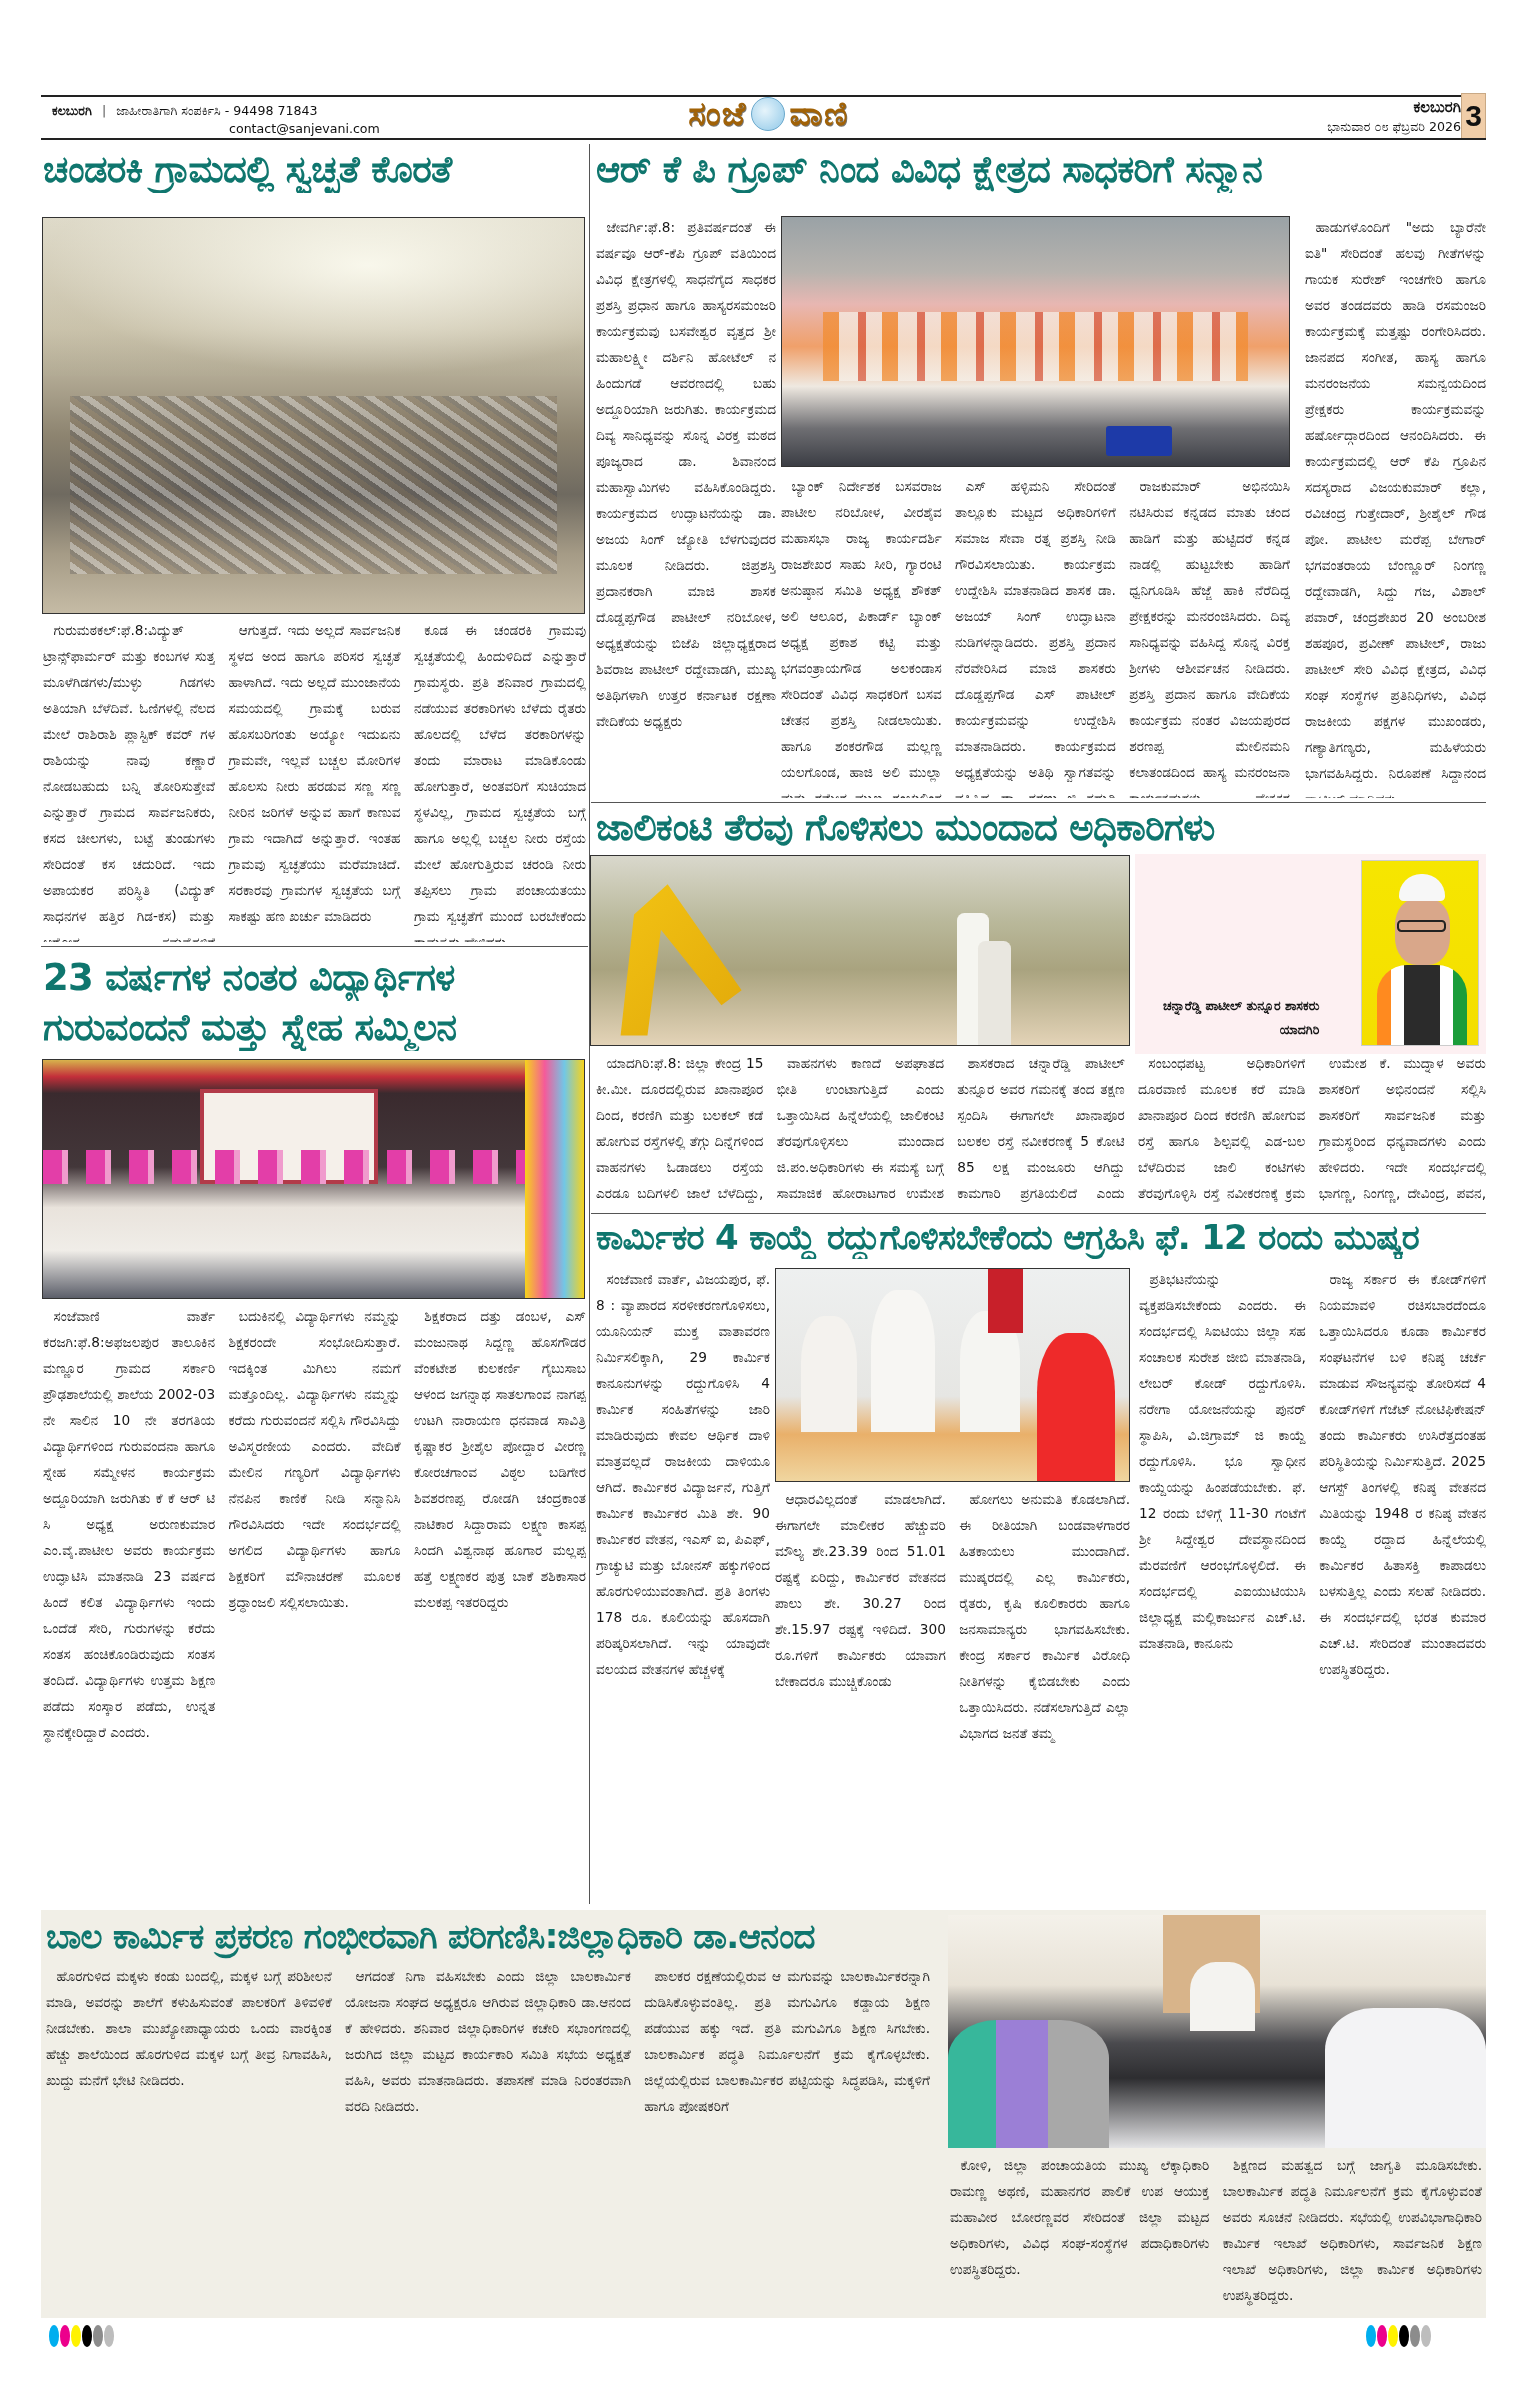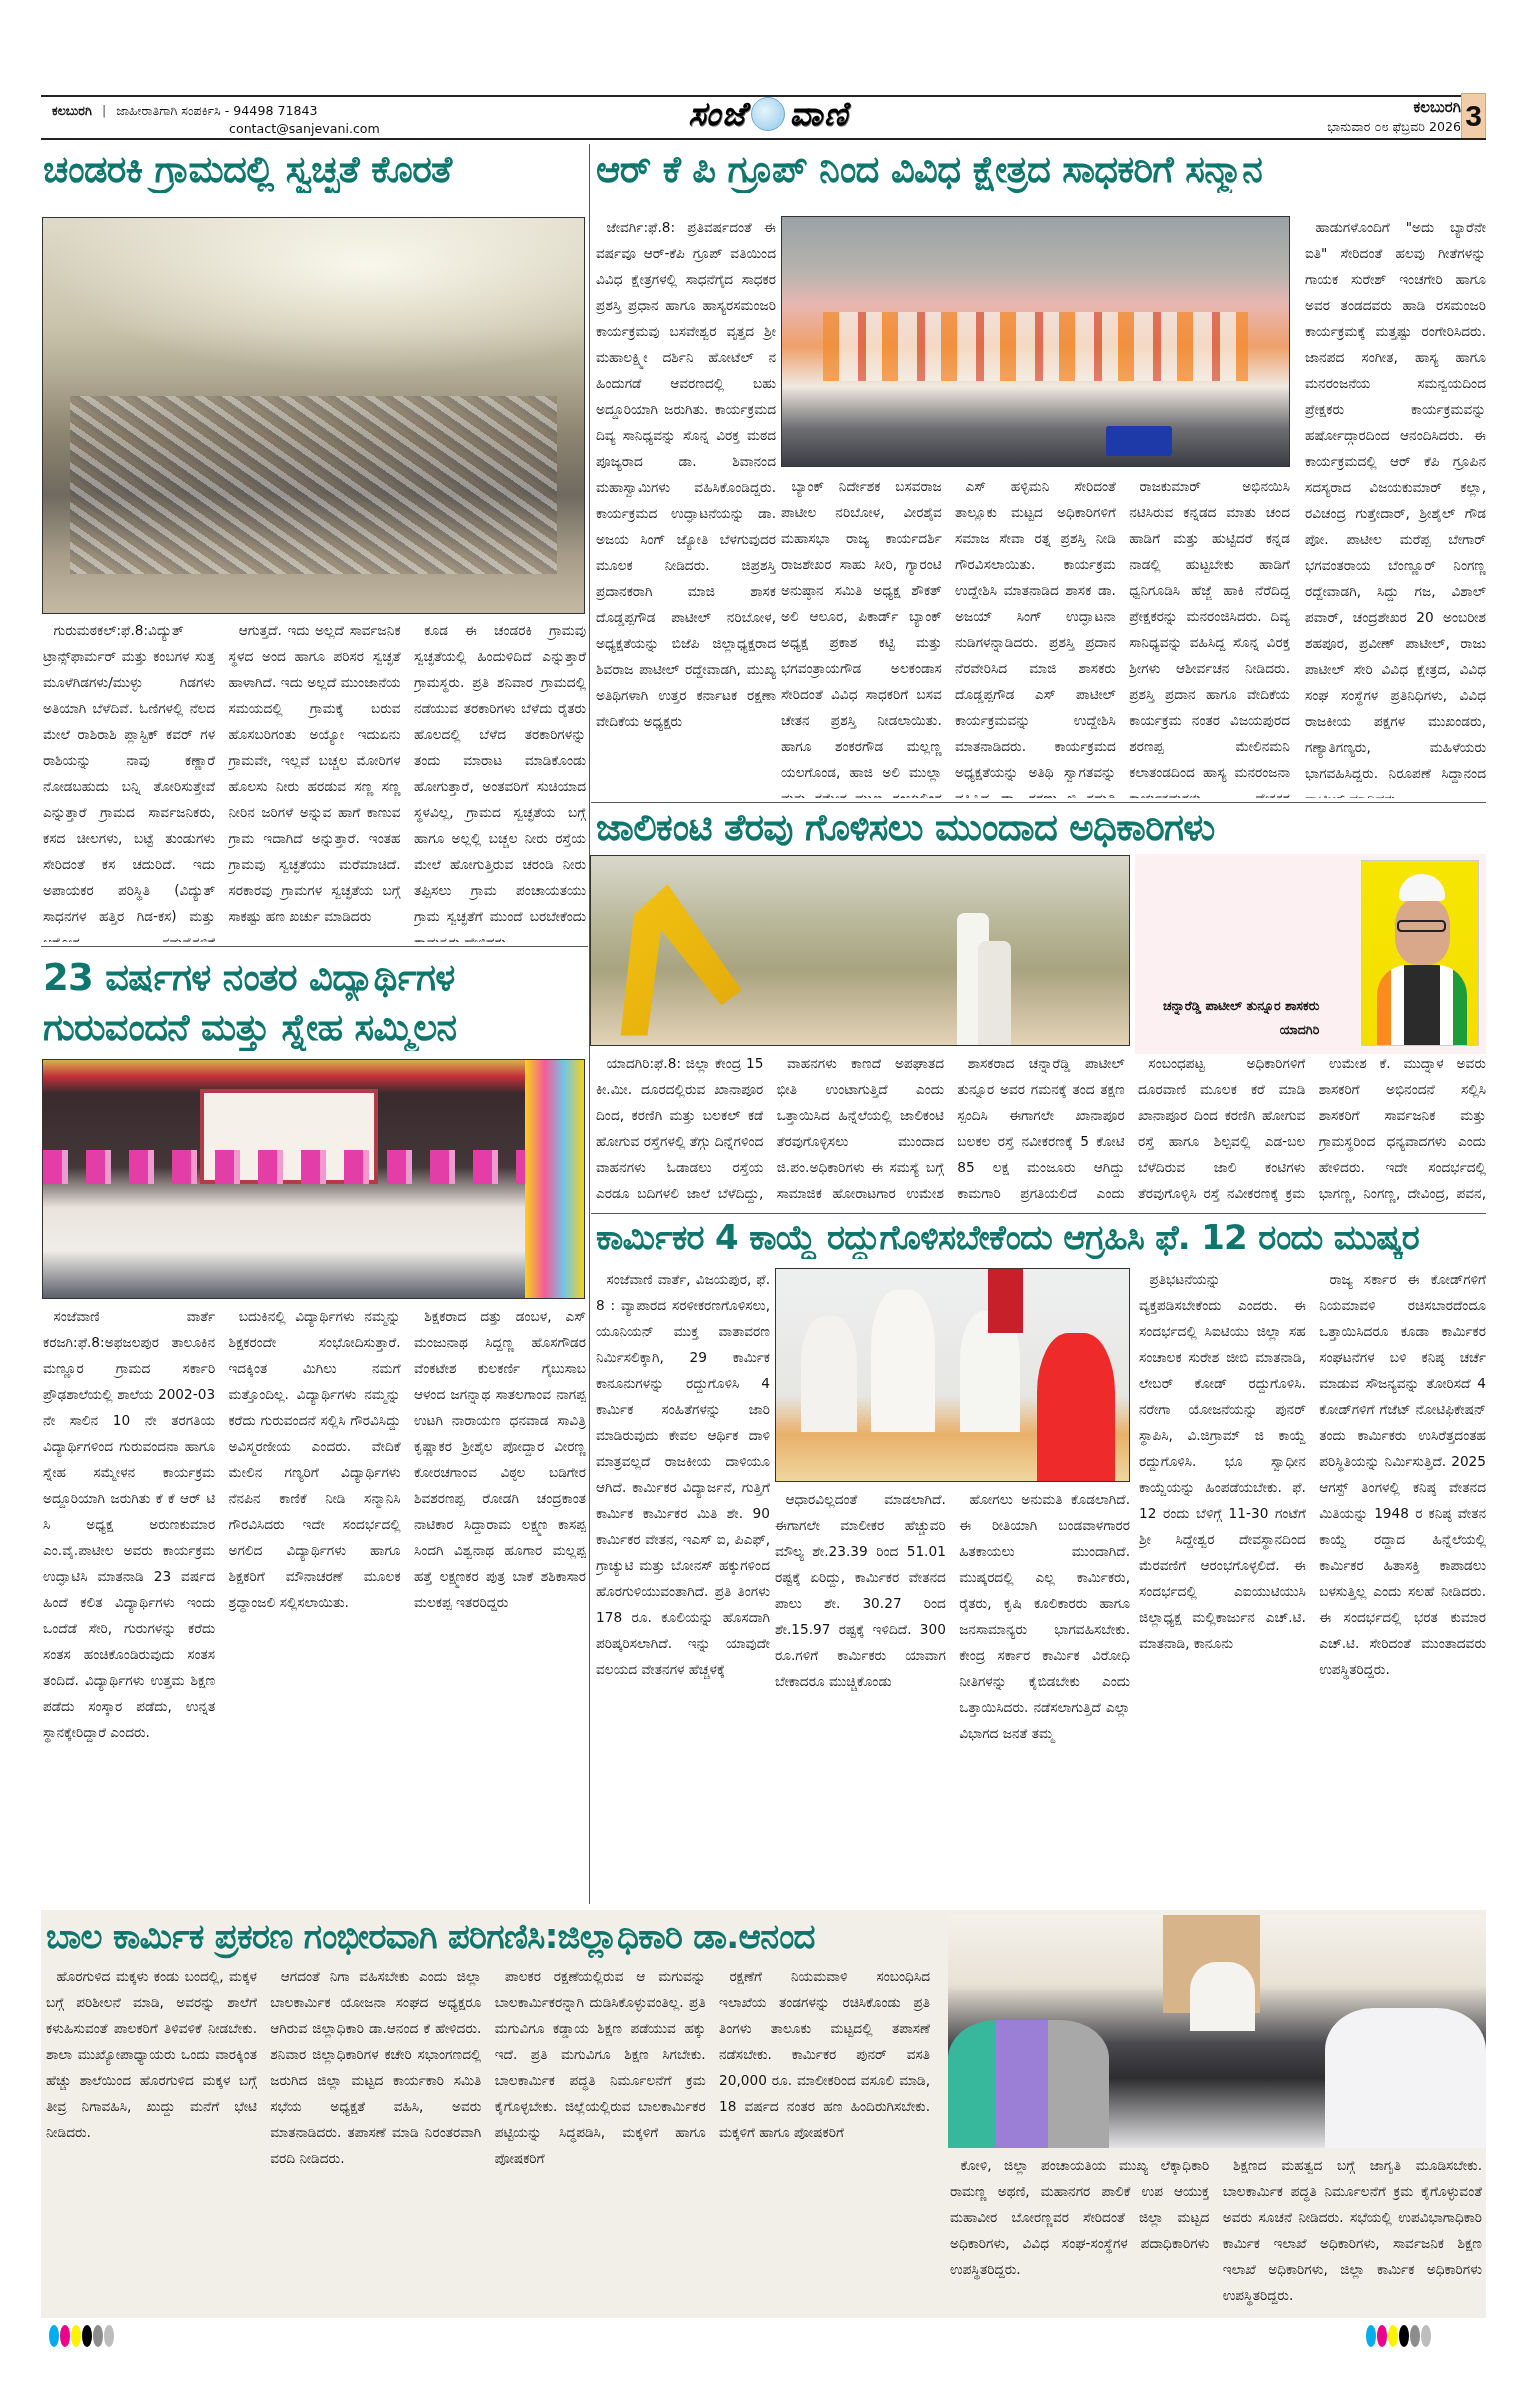--- a/index.html
+++ b/index.html
@@ -4,21 +4,21 @@
 <style>
   * { box-sizing: border-box; margin: 0; padding: 0; }
   html, body { width: 1528px; height: 2401px; background: #ffffff; overflow: hidden; }
   body { position: relative; font-family: "DejaVu Sans", sans-serif; color: #111; }
   .abs { position: absolute; }
   .hdr-rule { position: absolute; left: 41px; width: 1445px; height: 1.5px; background: #222; }
   .hdr-left { left: 52px; top: 102px; font-size: 12.6px; line-height: 18px; }
   .hdr-left .city { font-weight: bold; }
   .hdr-left .email { display: block; padding-left: 177px; }
   .masthead { left: 643px; top: 90px; width: 251px; height: 47px; display: flex; align-items: center; justify-content: center; gap: 4.4px; }
-  .masthead .mh-text { font-family: "DejaVu Serif", serif; font-weight: bold; font-size: 33px; letter-spacing: 1.5px; color: #000000; text-shadow: 0.7px 0.7px 0 #777; font-style: italic; }
+  .masthead .mh-text { font-family: "DejaVu Serif", serif; font-weight: bold; font-size: 33px; letter-spacing: 1.5px; color: #a16207; text-shadow: 0.7px 0.7px 0 #777; }
   .masthead .globe { width: 34px; height: 34px; border-radius: 50%; background: radial-gradient(circle at 40% 40%, #e6f4fb, #8fc8e8); border: 1.5px solid #6aa8cc; }
   .hdr-right { right: 67px; top: 98px; text-align: right; font-size: 12.6px; line-height: 19px; }
   .hdr-right .city { font-size: 15px; font-weight: bold; }
   .page-num { right: 42px; top: 93px; width: 25px; height: 46px; background: #f0cda8; border: 0.7px solid #c9a985; font-family: "Liberation Sans", sans-serif; font-weight: bold; font-size: 30px; display: flex; align-items: center; justify-content: center; }
 
   .headline { position: absolute; font-family: "DejaVu Sans", sans-serif; font-weight: bold; color: #0f766e; white-space: nowrap; overflow: hidden; letter-spacing: -0.7px; }
   .h-xl { font-size: 37px; line-height: 47px; }
   .h-lg { font-size: 34px; line-height: 43px; }
 
   .photo { position: absolute; border: 1.5px solid #333; overflow: hidden; }
@@ -203,23 +203,20 @@
 <div class="cols" style="left:46px; top:1963px; width:884px; height:353px;">
   <div class="col">
       <p>ಹೊರಗುಳಿದ ಮಕ್ಕಳು ಕಂಡು ಬಂದಲ್ಲಿ, ಮಕ್ಕಳ ಬಗ್ಗೆ ಪರಿಶೀಲನೆ ಮಾಡಿ, ಅವರನ್ನು ಶಾಲೆಗೆ ಕಳುಹಿಸುವಂತೆ ಪಾಲಕರಿಗೆ ತಿಳಿವಳಿಕೆ ನೀಡಬೇಕು. ಶಾಲಾ ಮುಖ್ಯೋಪಾಧ್ಯಾಯರು ಒಂದು ವಾರಕ್ಕಿಂತ ಹೆಚ್ಚು ಶಾಲೆಯಿಂದ ಹೊರಗುಳಿದ ಮಕ್ಕಳ ಬಗ್ಗೆ ತೀವ್ರ ನಿಗಾವಹಿಸಿ, ಖುದ್ದು ಮನೆಗೆ ಭೇಟಿ ನೀಡಿದರು.</p>
     </div>
   <div class="col">
       <p>ಆಗದಂತೆ ನಿಗಾ ವಹಿಸಬೇಕು ಎಂದು ಜಿಲ್ಲಾ ಬಾಲಕಾರ್ಮಿಕ ಯೋಜನಾ ಸಂಘದ ಅಧ್ಯಕ್ಷರೂ ಆಗಿರುವ ಜಿಲ್ಲಾಧಿಕಾರಿ ಡಾ.ಆನಂದ ಕೆ ಹೇಳಿದರು. ಶನಿವಾರ ಜಿಲ್ಲಾಧಿಕಾರಿಗಳ ಕಚೇರಿ ಸಭಾಂಗಣದಲ್ಲಿ ಜರುಗಿದ ಜಿಲ್ಲಾ ಮಟ್ಟದ ಕಾರ್ಯಕಾರಿ ಸಮಿತಿ ಸಭೆಯ ಅಧ್ಯಕ್ಷತೆ ವಹಿಸಿ, ಅವರು ಮಾತನಾಡಿದರು. ತಪಾಸಣೆ ಮಾಡಿ ನಿರಂತರವಾಗಿ ವರದಿ ನೀಡಿದರು.</p>
     </div>
   <div class="col">
       <p>ಪಾಲಕರ ರಕ್ಷಣೆಯಲ್ಲಿರುವ ಆ ಮಗುವನ್ನು ಬಾಲಕಾರ್ಮಿಕರನ್ನಾಗಿ ದುಡಿಸಿಕೊಳ್ಳುವಂತಿಲ್ಲ. ಪ್ರತಿ ಮಗುವಿಗೂ ಕಡ್ಡಾಯ ಶಿಕ್ಷಣ ಪಡೆಯುವ ಹಕ್ಕು ಇದೆ. ಪ್ರತಿ ಮಗುವಿಗೂ ಶಿಕ್ಷಣ ಸಿಗಬೇಕು. ಬಾಲಕಾರ್ಮಿಕ ಪದ್ಧತಿ ನಿರ್ಮೂಲನೆಗೆ ಕ್ರಮ ಕೈಗೊಳ್ಳಬೇಕು. ಜಿಲ್ಲೆಯಲ್ಲಿರುವ ಬಾಲಕಾರ್ಮಿಕರ ಪಟ್ಟಿಯನ್ನು ಸಿದ್ಧಪಡಿಸಿ, ಮಕ್ಕಳಿಗೆ ಹಾಗೂ ಪೋಷಕರಿಗೆ</p>
     </div>
-  <div class="col">
-      <p>ರಕ್ಷಣೆಗೆ ನಿಯಮವಾಳಿ ಸಂಬಂಧಿಸಿದ ಇಲಾಖೆಯ ತಂಡಗಳನ್ನು ರಚಿಸಿಕೊಂಡು ಪ್ರತಿ ತಿಂಗಳು ತಾಲೂಕು ಮಟ್ಟದಲ್ಲಿ ತಪಾಸಣೆ ನಡೆಸಬೇಕು. ಕಾರ್ಮಿಕರ ಪುನರ್ ವಸತಿ 20,000 ರೂ. ಮಾಲೀಕರಿಂದ ವಸೂಲಿ ಮಾಡಿ, 18 ವರ್ಷದ ನಂತರ ಹಣ ಹಿಂದಿರುಗಿಸಬೇಕು. ಮಕ್ಕಳಿಗೆ ಹಾಗೂ ಪೋಷಕರಿಗೆ</p>
-    </div>
 </div>
 <div class="photo" style="left:948px; top:1915px; width:538px; height:233px; border:none; background: linear-gradient(180deg, #f4f1ea 0%, #e8e2d6 30%, #4a4a4e 55%, #2d2d30 70%, #e4e4e6 100%);">
   <div style="position:absolute;left:40%;top:0;width:18%;height:42%;background:#d8b48a;"></div>
   <div style="position:absolute;left:45%;top:20%;width:12%;height:30%;background:#f4f3f0;border-radius:40% 40% 0 0;"></div>
   <div style="position:absolute;left:0;top:45%;width:30%;height:55%;background:linear-gradient(90deg,#37b79b 0 30%, #9b7fd6 30% 62%, #a8a8a8 62%);border-radius:30% 30% 0 0;"></div>
   <div style="position:absolute;right:0;top:40%;width:30%;height:60%;background:#f3f3f5;border-radius:30% 30% 0 0;"></div>
 </div>
 <div class="cols" style="left:950px; top:2152px; width:532px; height:165px;">
   <div class="col">
       <p>ಕೋಳಿ, ಜಿಲ್ಲಾ ಪಂಚಾಯತಿಯ ಮುಖ್ಯ ಲೆಕ್ಕಾಧಿಕಾರಿ ರಾಮಣ್ಣ ಅಥಣಿ, ಮಹಾನಗರ ಪಾಲಿಕೆ ಉಪ ಆಯುಕ್ತ ಮಹಾವೀರ ಬೋರಣ್ಣವರ ಸೇರಿದಂತೆ ಜಿಲ್ಲಾ ಮಟ್ಟದ ಅಧಿಕಾರಿಗಳು, ವಿವಿಧ ಸಂಘ-ಸಂಸ್ಥೆಗಳ ಪದಾಧಿಕಾರಿಗಳು ಉಪಸ್ಥಿತರಿದ್ದರು.</p>

